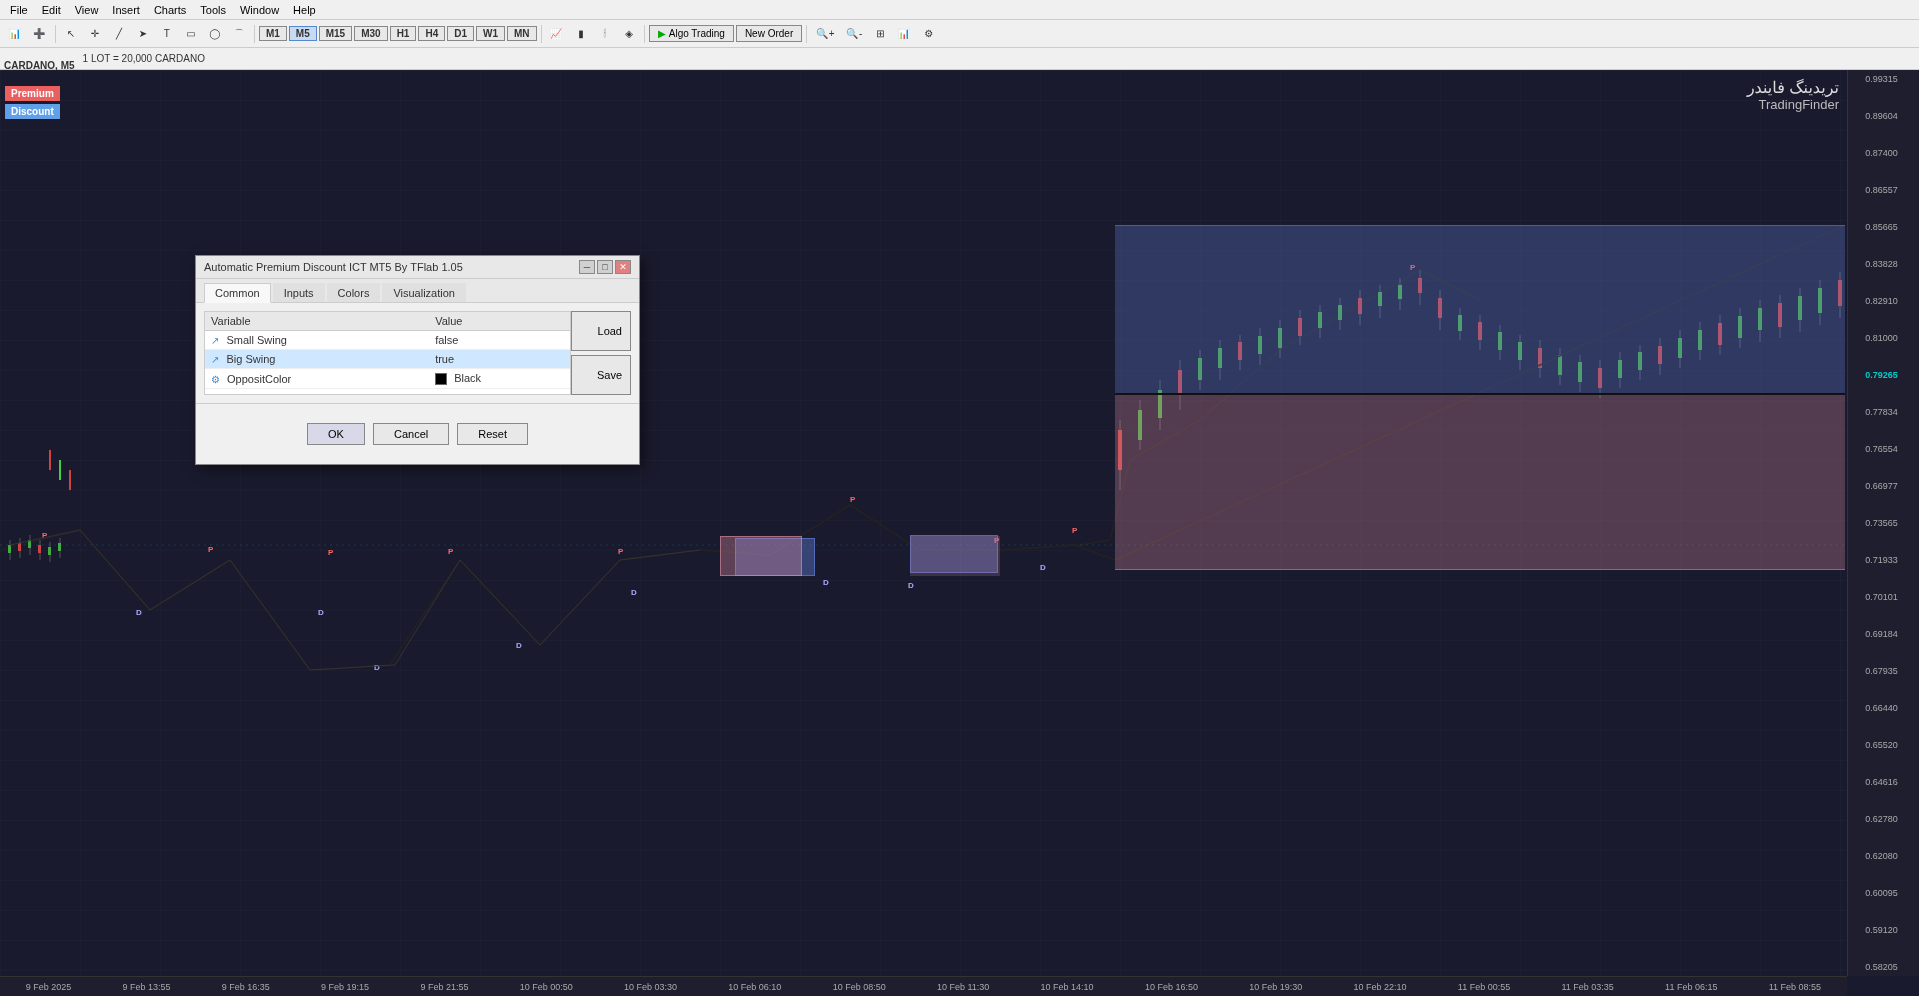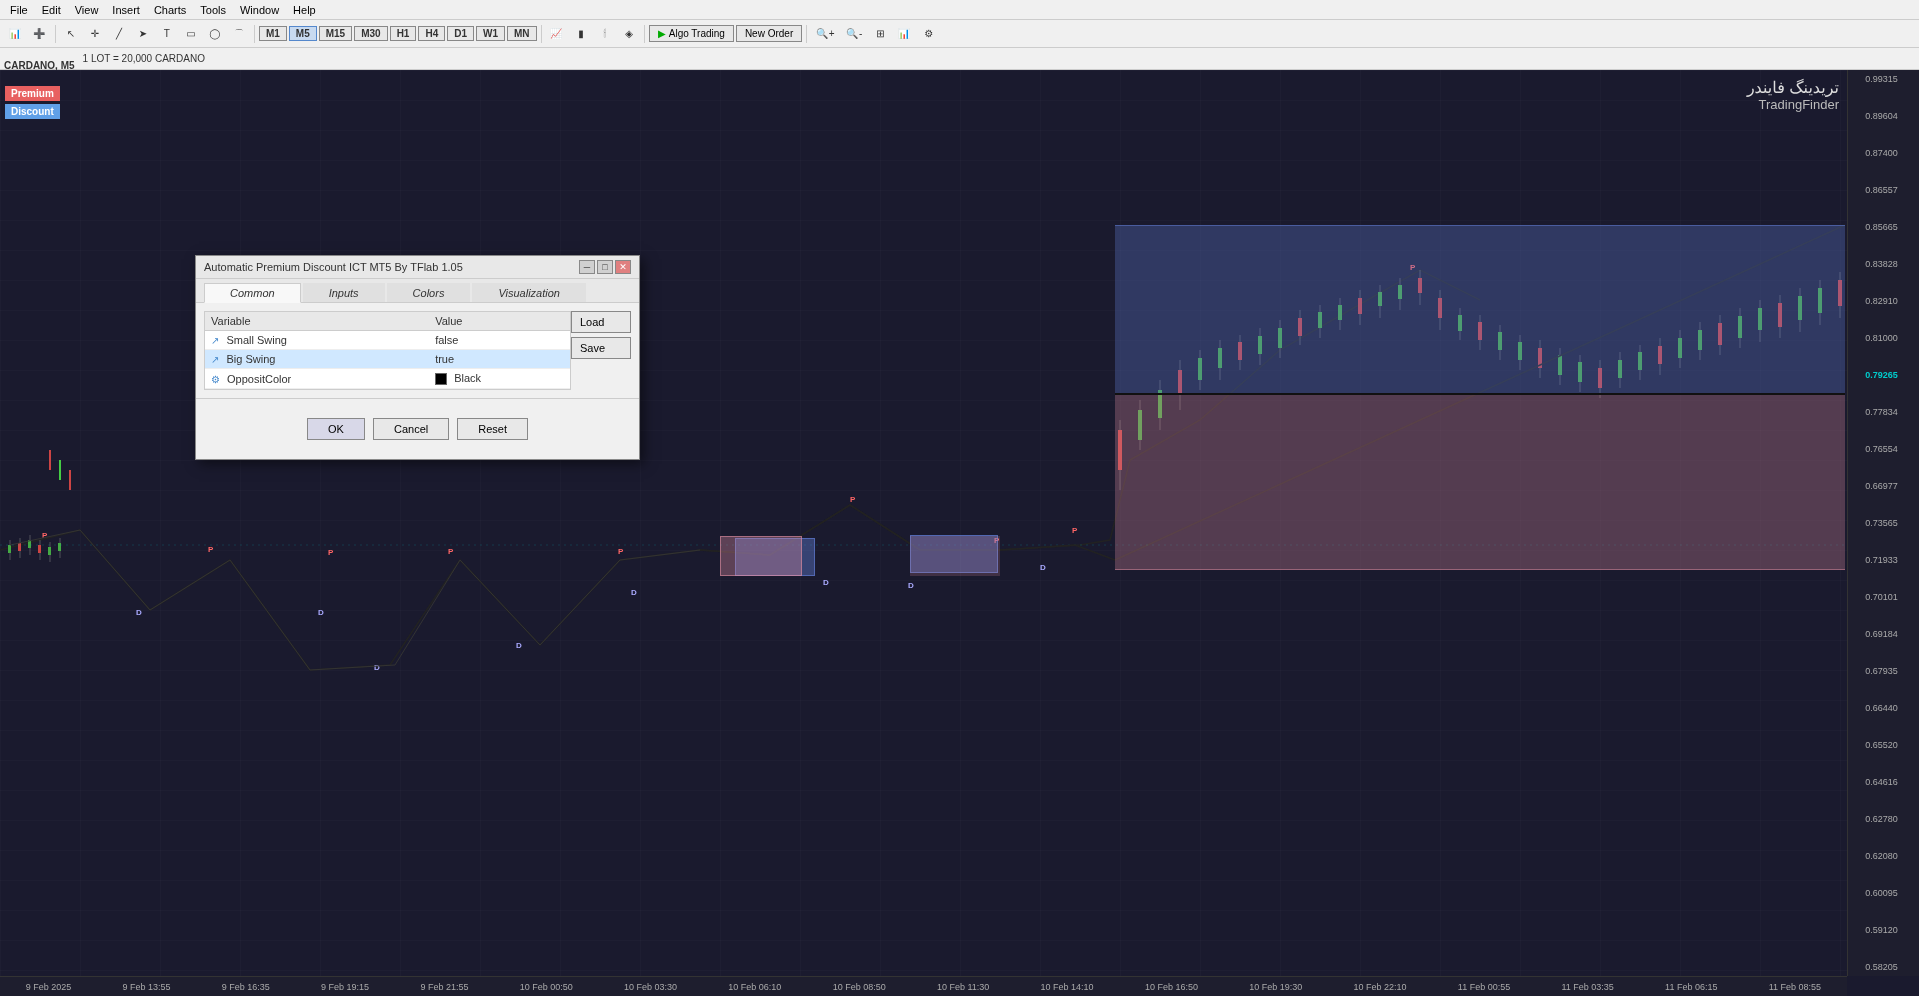--- a/index.html
+++ b/index.html
@@ -229,28 +229,27 @@
 
     
     .modal-tabs {
       display: flex;
       border-bottom: 1px solid #ccc;
       background: #e8e8e8;
       padding: 4px 8px 0 8px;
       gap: 2px;
     }
     .modal-tab {
-      padding: 3px 25px;
+      padding: 3px 10px;
       border: 1px solid transparent;
       border-bottom: none;
       cursor: pointer;
       font-size: 11px;
       color: #333;
       background: #e0e0e0;
-      font-style: italic;
     }
     .modal-tab.active {
       background: #f8f8f8;
       border-color: #ccc;
       border-bottom: 1px solid #f8f8f8;
       margin-bottom: -1px;
     }
 
     
     .modal-content {
@@ -301,26 +300,26 @@
     }
 
     
     .modal-side-btns {
       display: flex;
       flex-direction: column;
       gap: 4px;
       width: 60px;
     }
     .side-btn {
-      padding: 4px 8px;
+      padding: 13px 8px;
       border: 1px solid #888;
       background: #e8e8e8;
       cursor: pointer;
       font-size: 11px;
-      text-align: left;
+      text-align: right;
     }
 
     
     .modal-bottom {
       display: flex;
       justify-content: center;
       gap: 8px;
       padding: 19px;
       border-top: 1px solid #ccc;
     }

